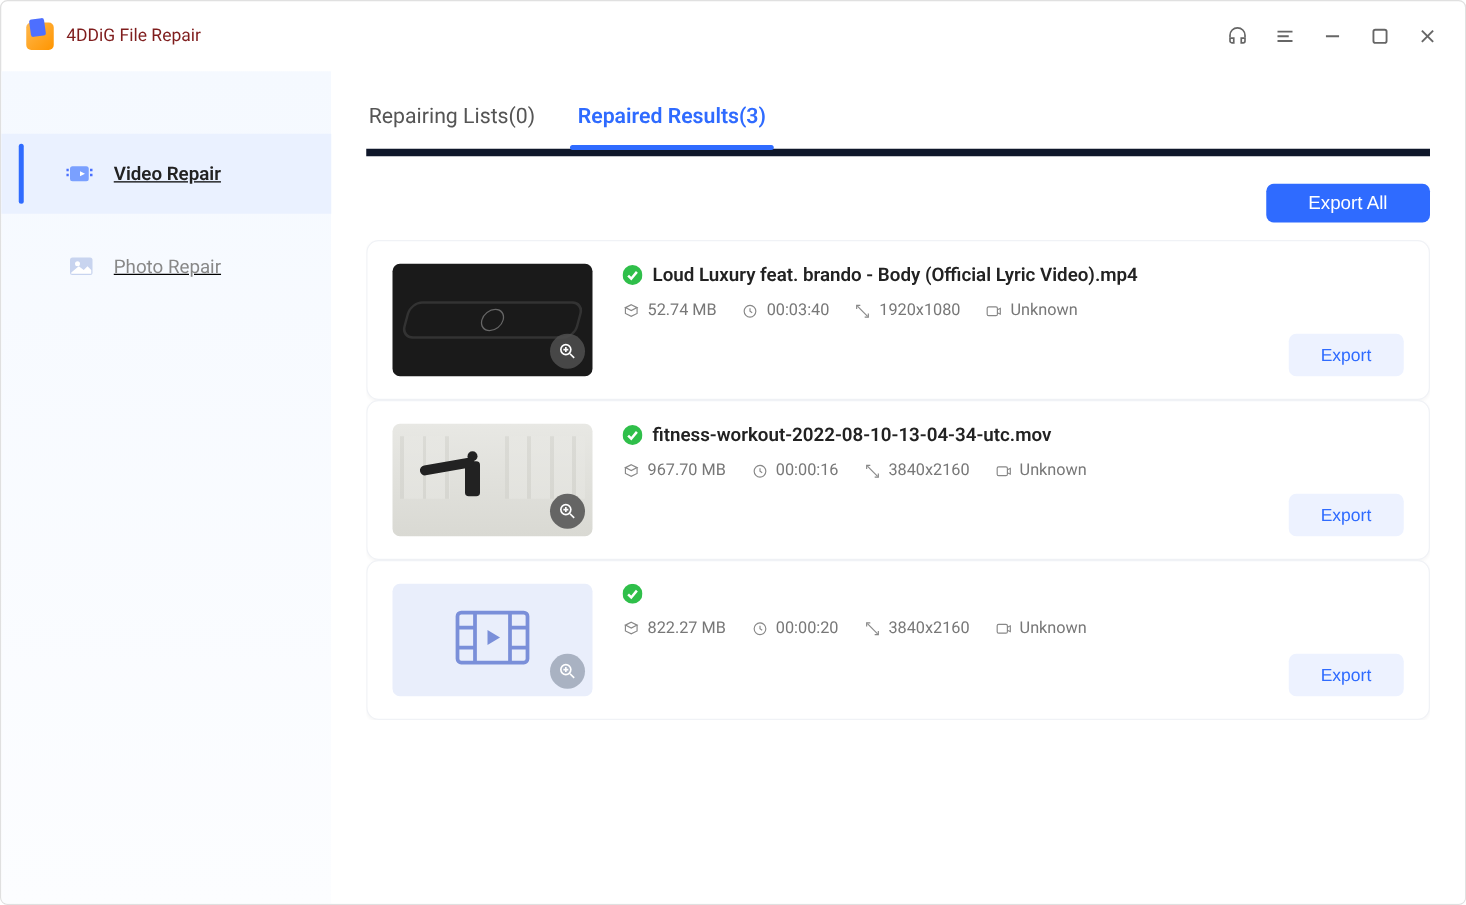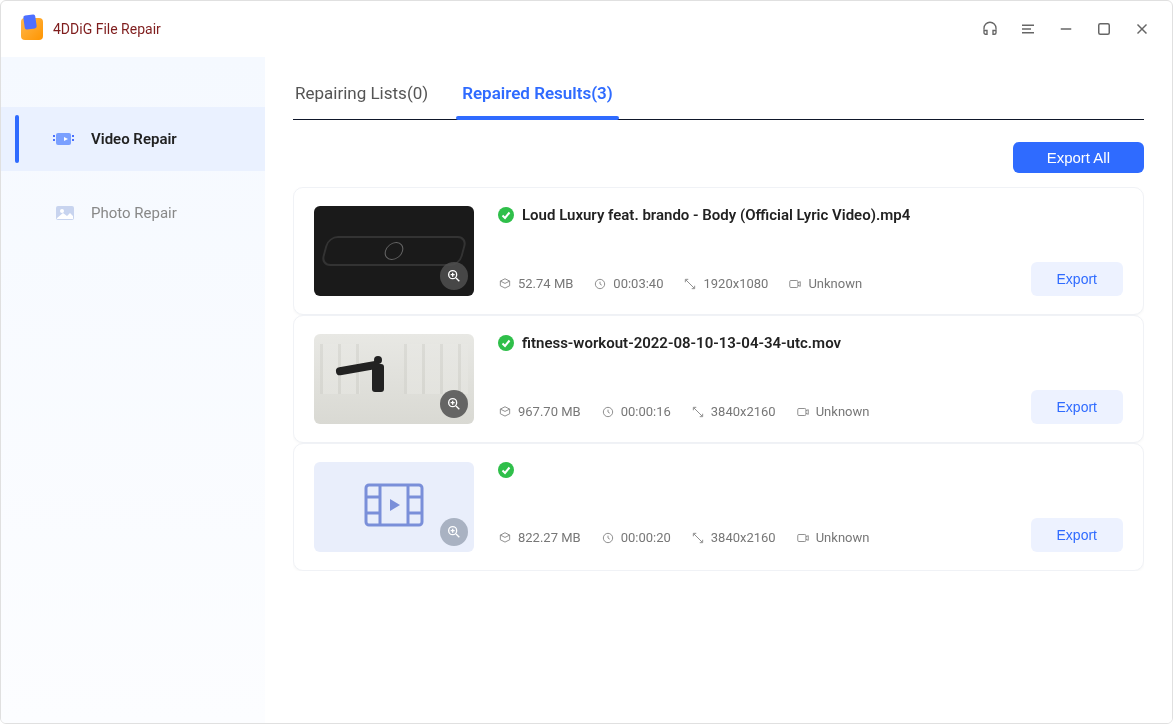--- a/index.html
+++ b/index.html
@@ -38,20 +38,21 @@
 }
 .app-title { font-size: 14px; color: #7f1d1d; }
 .titlebar-right { margin-left: auto; display: flex; align-items: center; gap: 18px; }
 .titlebar-btn { width: 20px; height: 20px; display:flex; align-items:center; justify-content:center; color:#666; cursor:pointer; }
 .titlebar-btn svg { width: 18px; height: 18px; stroke: #666; }
 .body-row { display: flex; flex: 1; min-height: 0; }
 .sidebar {
   width: 264px;
   background: linear-gradient(180deg, #f5f9ff 0%, #fcfdff 100%);
   padding-top: 50px;
+  text-decoration: underline;
 }
 .sidebar-item {
   display: flex; align-items: center; gap: 14px;
   height: 64px; padding-left: 52px;
   font-size: 15px; color: #888;
   cursor: pointer;
   margin-bottom: 10px;
   position: relative;
 }
 .sidebar-item.active {
@@ -60,21 +61,21 @@
   font-weight: 600;
 }
 .sidebar-item.active::before {
   content:"";
   position:absolute; left:14px; top:8px; bottom:8px; width:4px;
   background:#2f6bff; border-radius:2px;
 }
 .sidebar-icon { width:24px; height:24px; display:flex; align-items:center; justify-content:center; }
 .sidebar-icon svg { width:24px; height:24px; }
 .main { flex:1; background:#fff; padding: 0 28px 20px 28px; display:flex; flex-direction:column; }
-.tabs-row { display:flex; gap:30px; border-bottom:1px solid #0f172a; padding-top:18px; }
+.tabs-row { display:flex; gap:30px; border-bottom:6px solid #0f172a; padding-top:18px; }
 .tab { font-size:17px; color:#555; padding: 8px 2px 16px 2px; cursor:pointer; position:relative; }
 .tab.active { color:#2f6bff; font-weight:600; }
 .tab.active::after { content:""; position:absolute; left:-4px; right:-4px; bottom:-1px; height:4px; background:#2f6bff; border-radius:2px; }
 .actions-row { display:flex; justify-content:flex-end; padding:22px 0 14px 0; }
 .export-all-btn {
   background:#2f6bff; color:#fff; border:none; border-radius:6px;
   padding: 0 34px; height:31px; font-size:15px; cursor:pointer;
 }
 .list { display:flex; flex-direction:column; gap:0; overflow:auto; }
 .card {
@@ -98,21 +99,21 @@
   background:rgba(80,80,80,0.85); border-radius:50%;
   display:flex; align-items:center; justify-content:center;
 }
 .thumb-zoom svg { width:16px; height:16px; stroke:#fff; }
 .thumb.placeholder .thumb-zoom { background:#a9b2c2; }
 .card-body { flex:1; display:flex; flex-direction:column; gap:12px; }
 .card-title-row { display:flex; align-items:center; gap:8px; }
 .status-icon { width:16px; height:16px; }
 .status-icon svg { width:16px; height:16px; }
 .file-name { font-size:15px; font-weight:600; color:#222; }
-.meta-row { display:flex; gap:20px; align-items:flex-end; color:#777; font-size:13px;margin-top:40px; }
+.meta-row { display:flex; gap:20px; align-items:flex-end; color:#777; font-size:13px; }
 .meta { display:flex; align-items:center; gap:6px; }
 .meta svg { width:14px; height:14px; stroke:#888; }
 .card-export {
   position:absolute; right:20px; bottom:18px;
   background:#edf2ff; color:#2f6bff; border:none; border-radius:6px;
   padding:0 26px; height:34px; font-size:14px; cursor:pointer;margin-top:44px;
 }
 
 .dark-deco {
   position:absolute; left:10px; right:10px; top:30px; height:30px;

